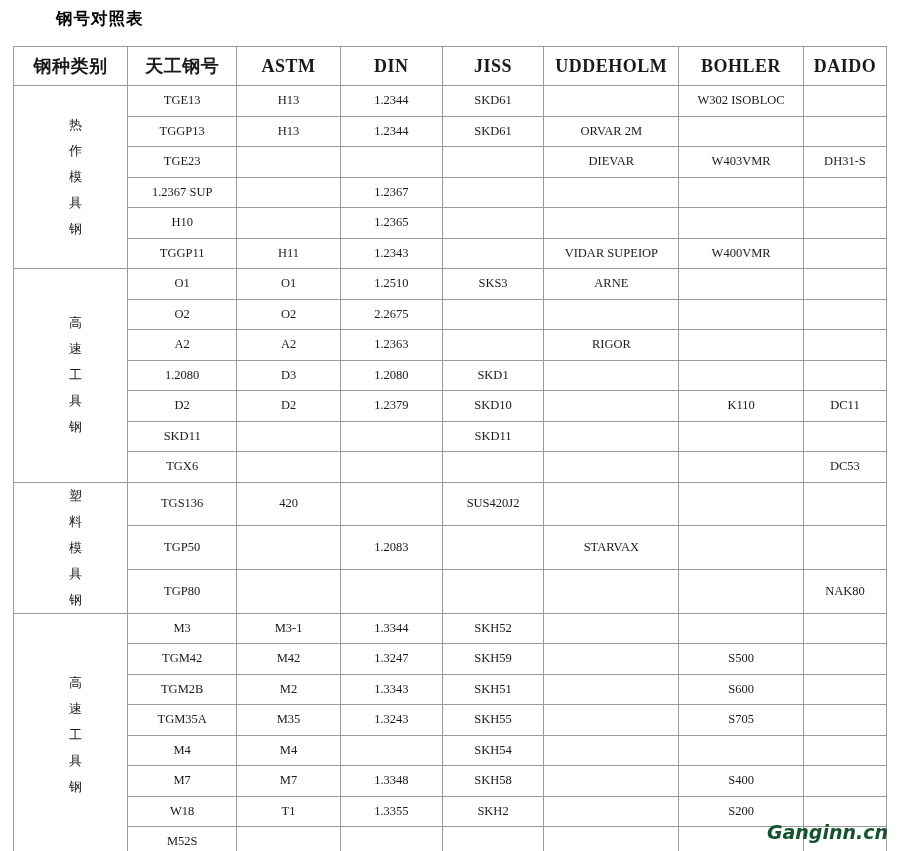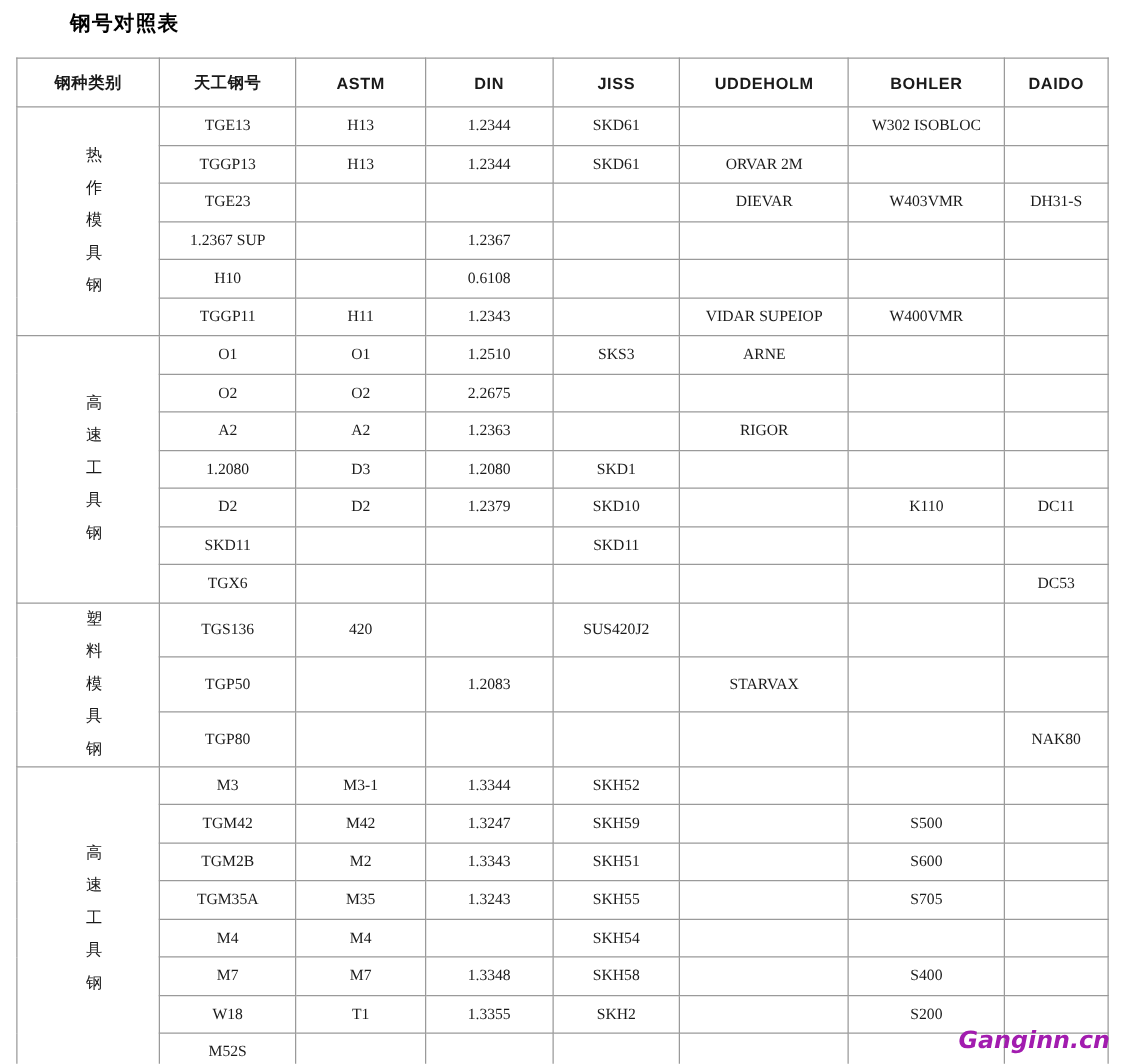--- a/index.html
+++ b/index.html
@@ -43,23 +43,23 @@
   table.cmp td, table.cmp th {
     border: 1px solid #9a9a9a;
     text-align: center;
     vertical-align: middle;
     padding: 0;
     height: 29.5px;
     font-weight: normal;
   }
   table.cmp thead th {
     height: 38px;
-    font-family: Liberation Sans, sans-serif;
+    font-family: Liberation Serif, serif;
     font-weight: bold;
-    font-size: 13px;
+    font-size: 18px;
     letter-spacing: 0.5px;
   }
   th.c-cat, th.c-tg {
     font-family: "DejaVu Sans", sans-serif;
     font-weight: bold;
     font-size: 13px;
     letter-spacing: 2px;
   }
   td.cat {
     font-family: "DejaVu Sans", sans-serif;
@@ -81,21 +81,21 @@
     margin-top: 11px;
   }
   .watermark {
     position: absolute;
     right: 12px;
     bottom: 8px;
     font-family: "DejaVu Sans", sans-serif;
     font-size: 19px;
     font-weight: bold;
     font-style: italic;
-    color: #a21caf;
+    color: #14532d;
     letter-spacing: 0px;
     margin-left: 36px;
   }
 </style>
 </head>
 <body>
 
 <div class="page">
 
   <div class="doc-title">钢号对照表</div>
@@ -159,21 +159,21 @@
           <td></td>
           <td>1.2367</td>
           <td></td>
           <td></td>
           <td></td>
           <td></td>
         </tr>
         <tr>
           <td>H10</td>
           <td></td>
-          <td>0.6108</td>
+          <td>1.2365</td>
           <td></td>
           <td></td>
           <td></td>
           <td></td>
         </tr>
         <tr class="group-end">
           <td>TGGP11</td>
           <td>H11</td>
           <td>1.2343</td>
           <td></td>

